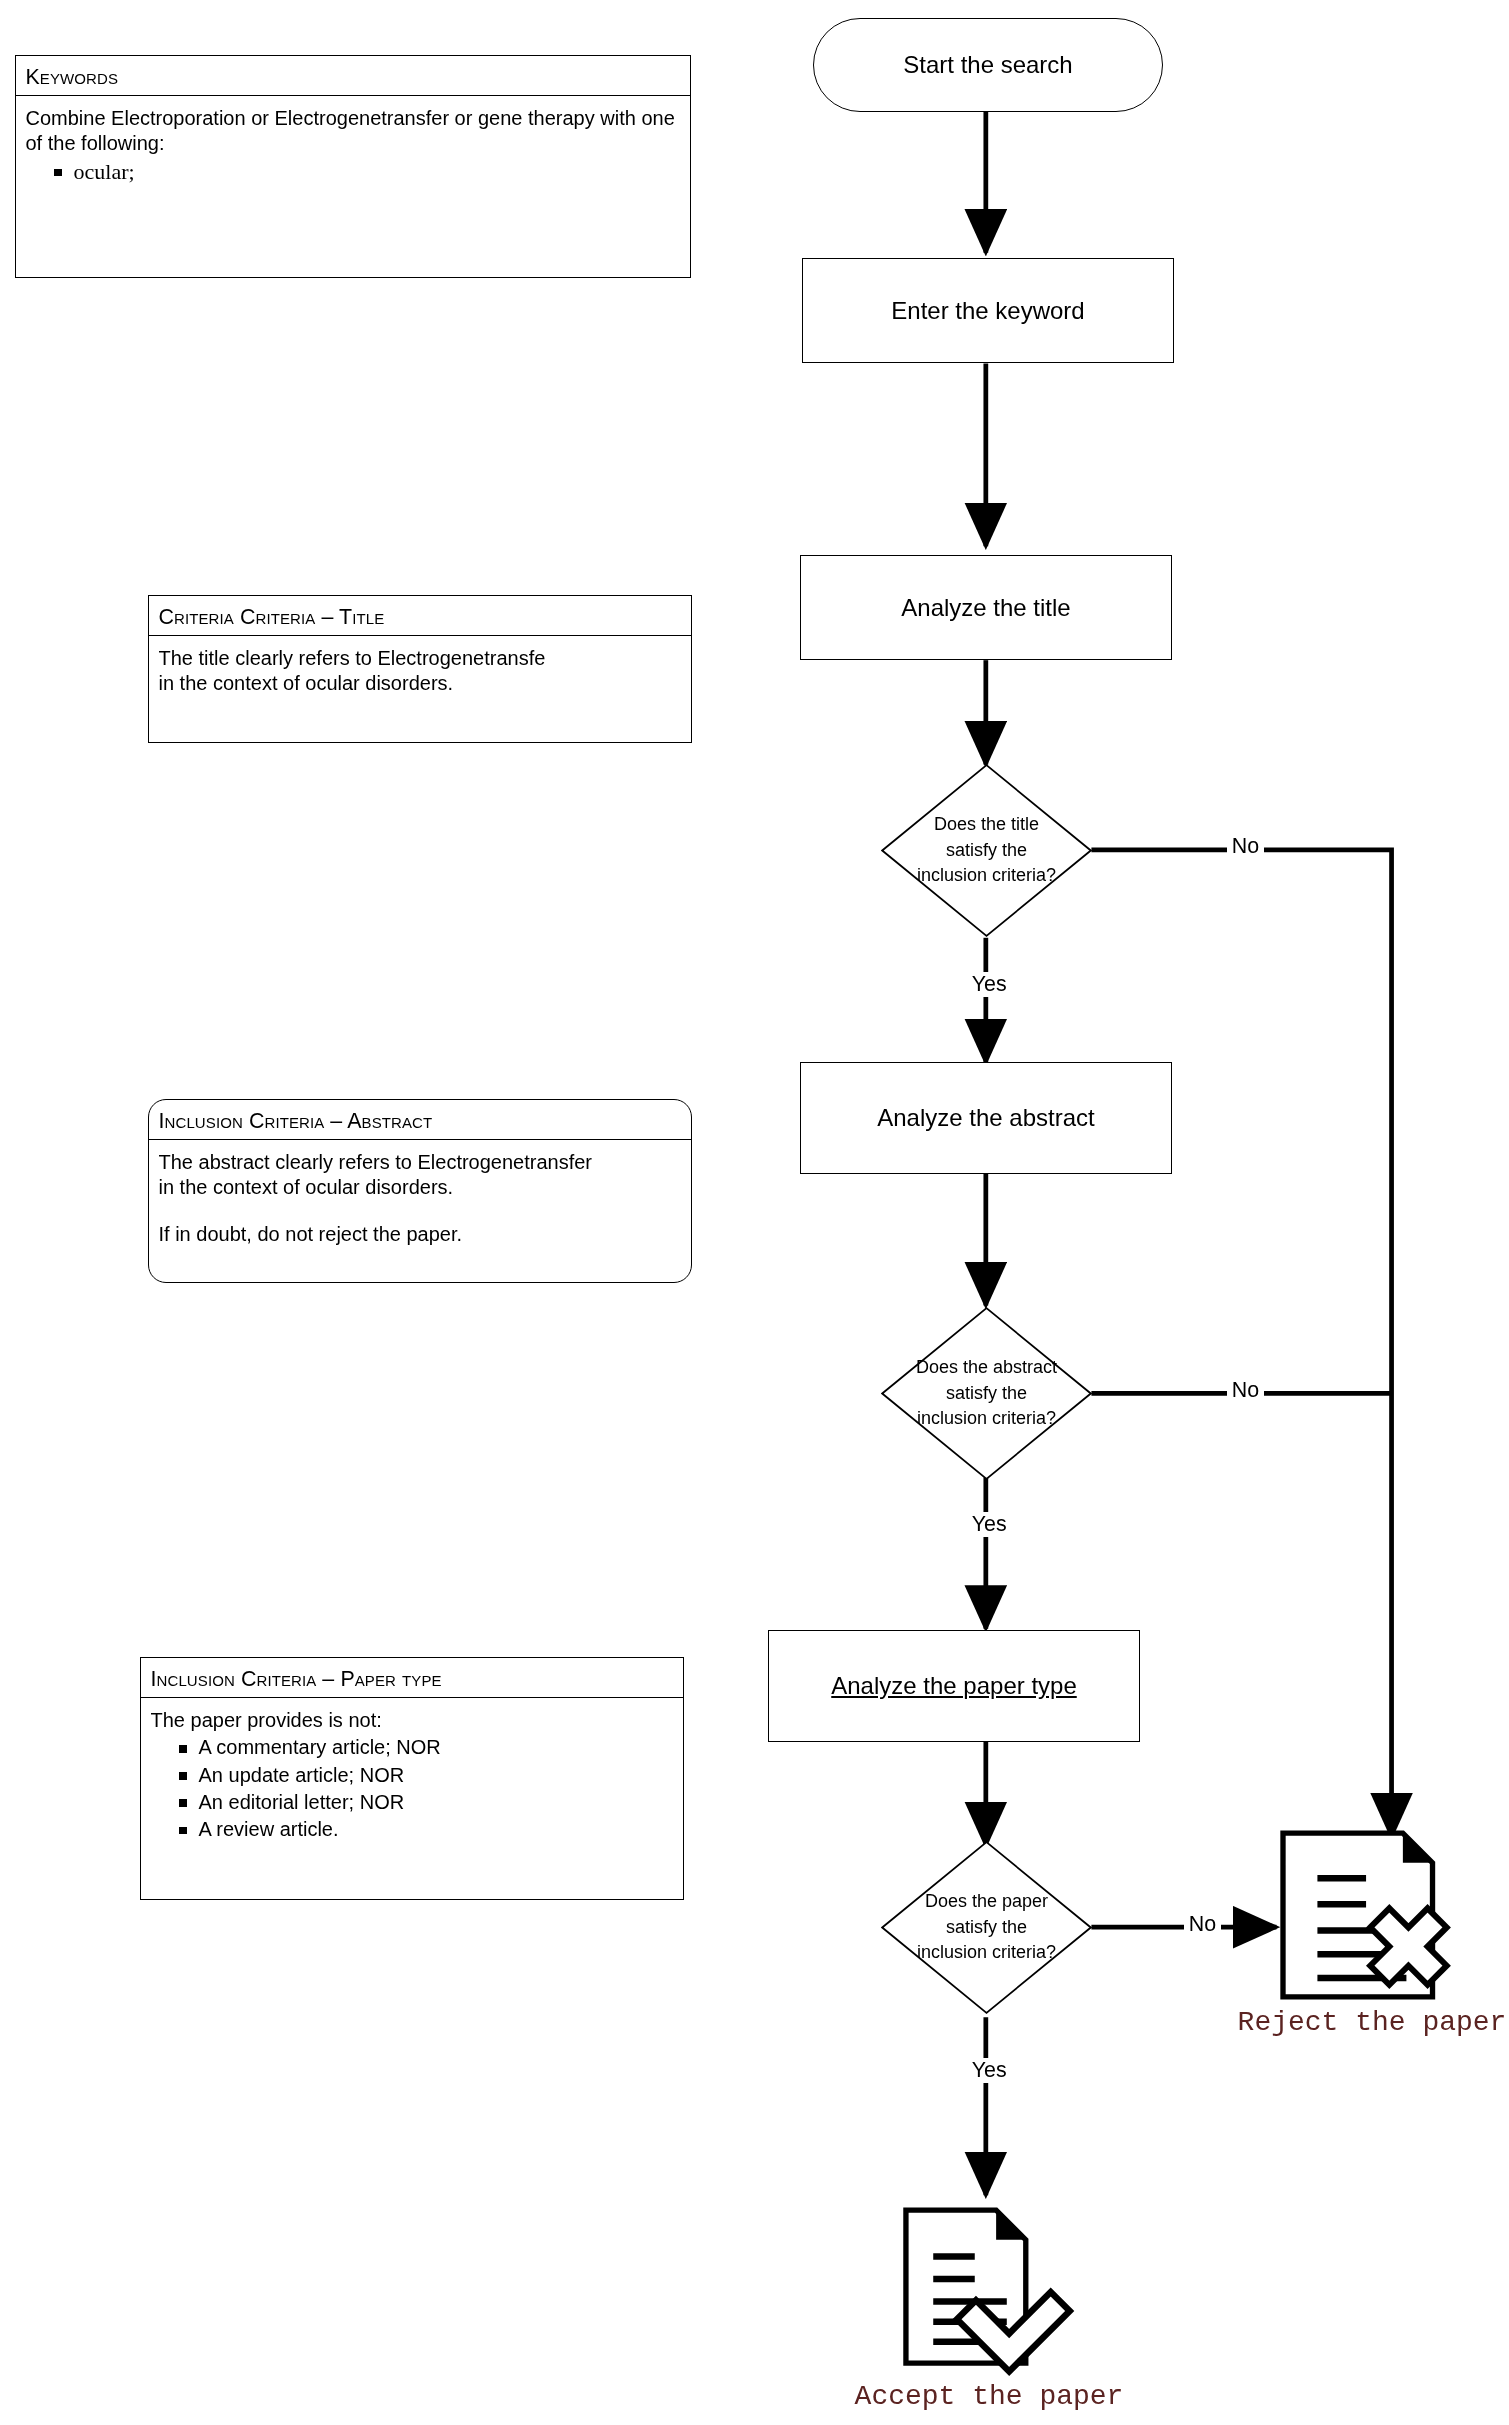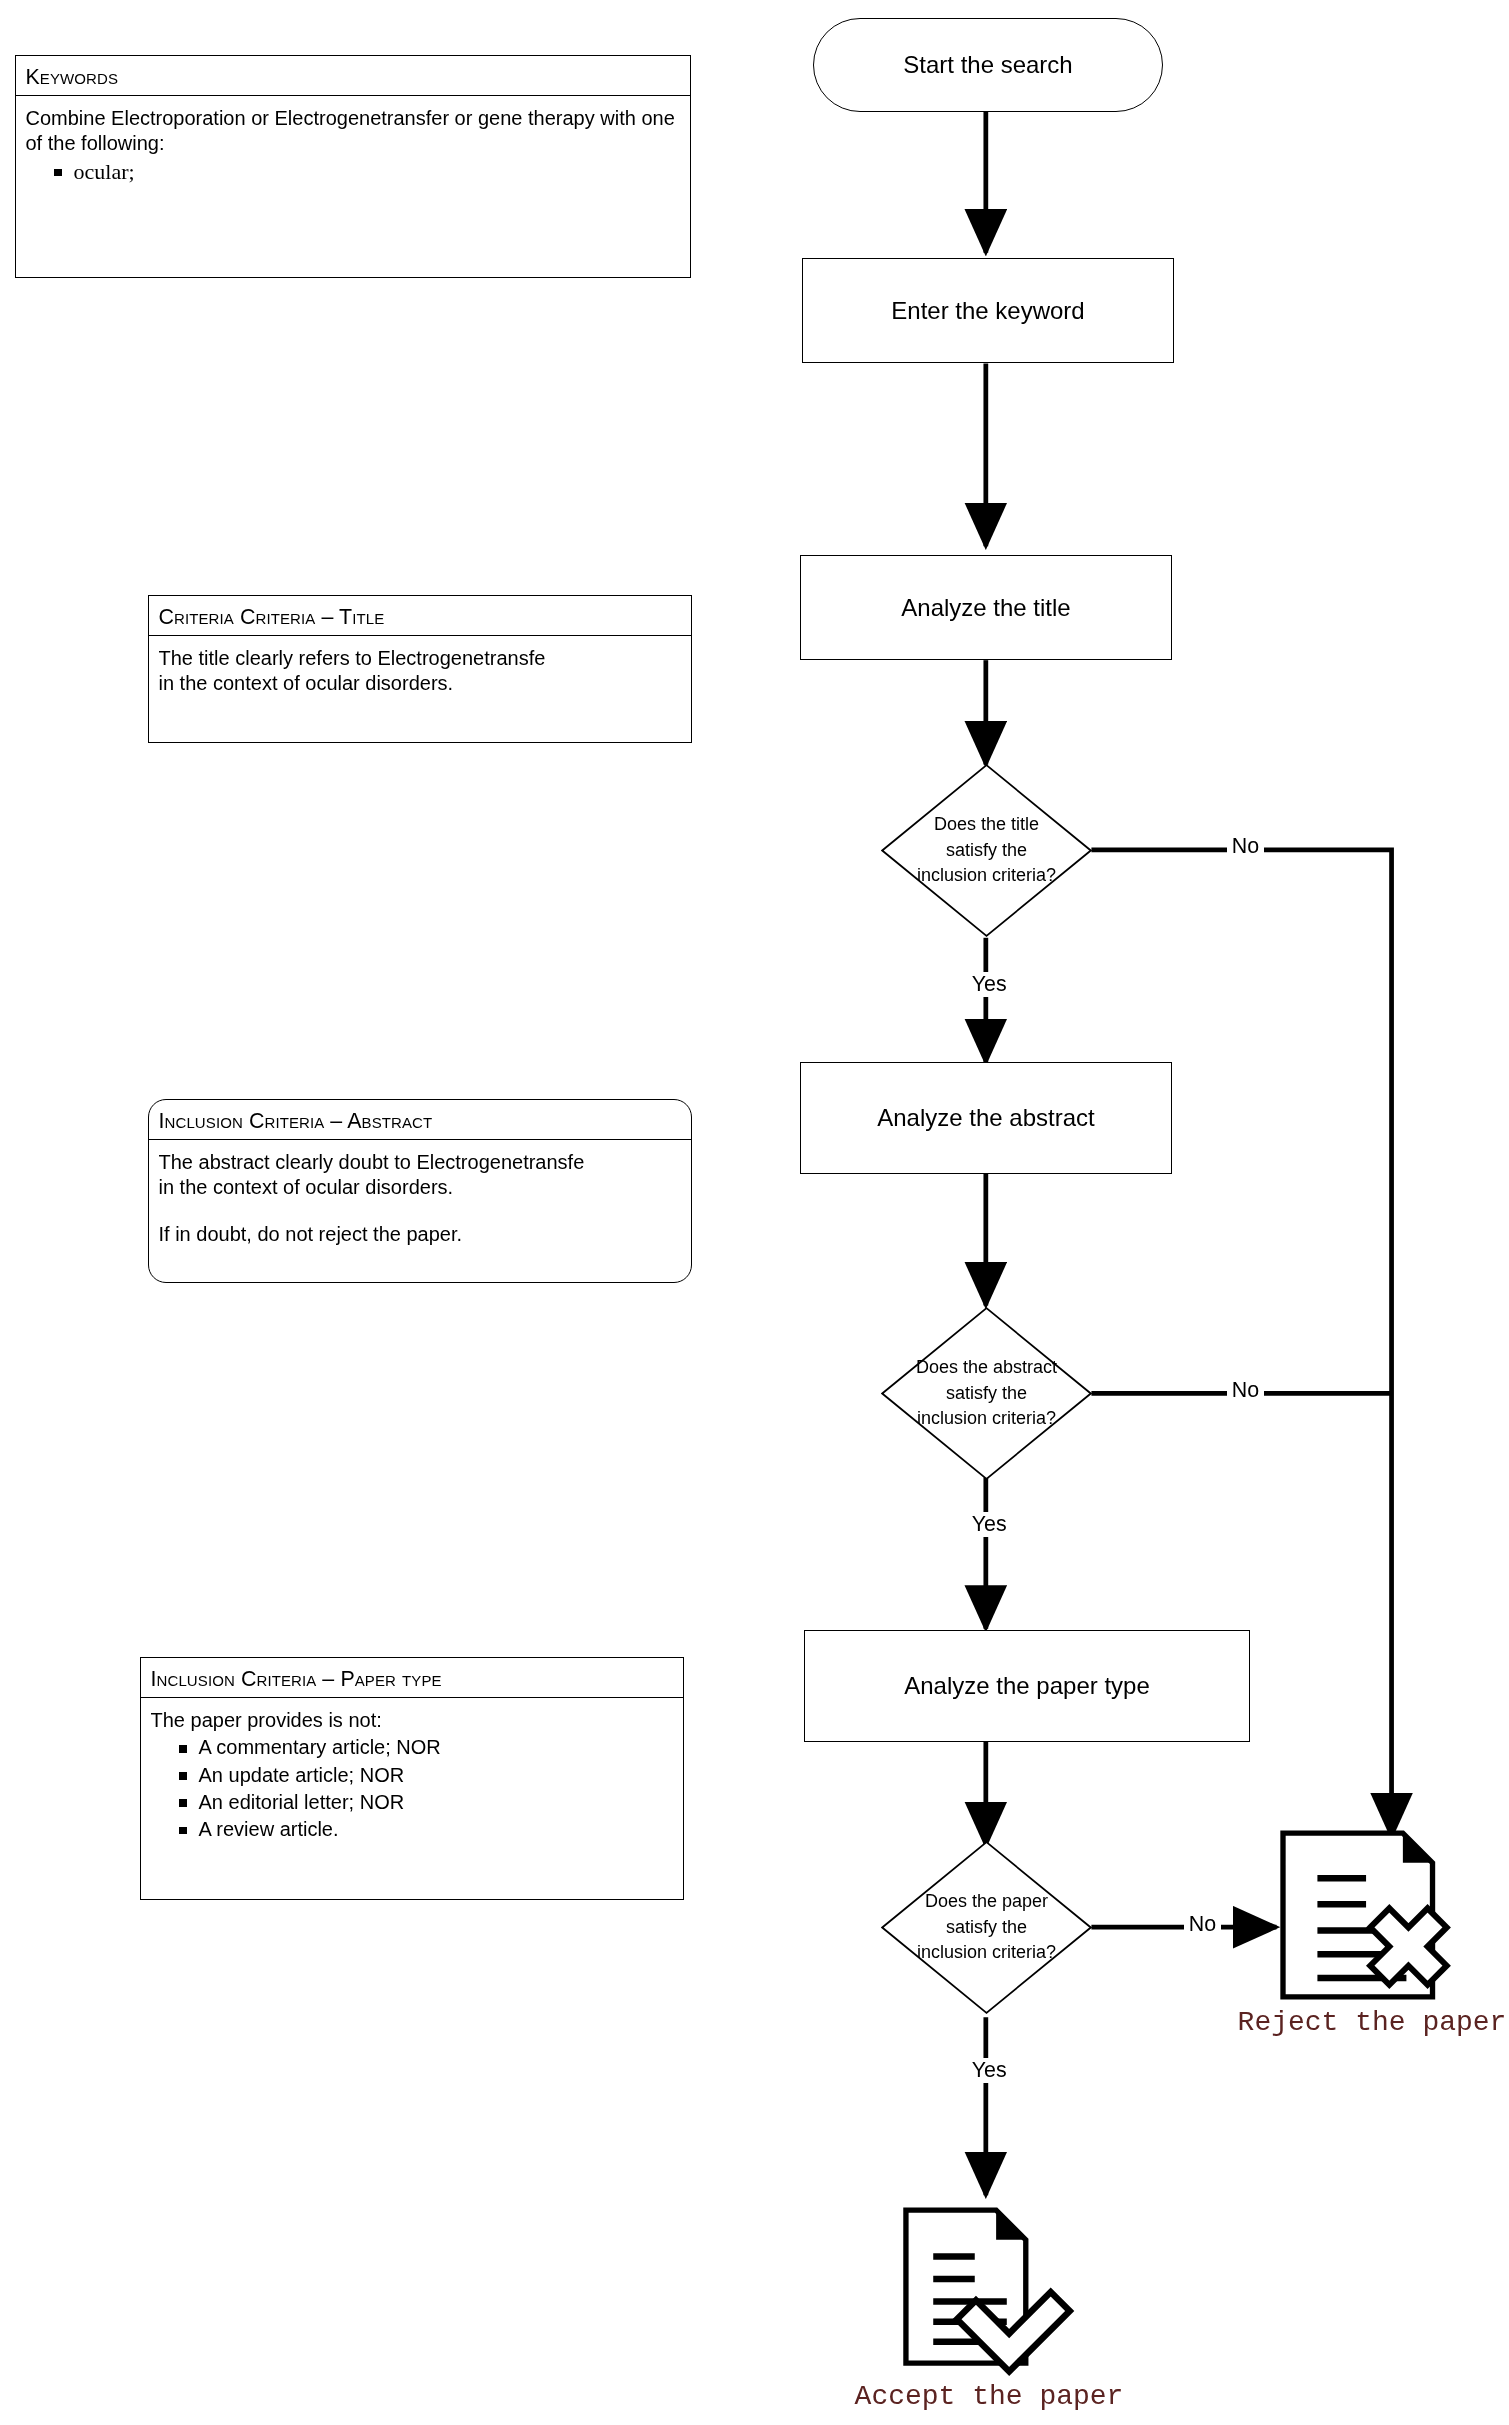--- a/index.html
+++ b/index.html
@@ -209,21 +209,21 @@
     <div class="criteria-head">Criteria Criteria – Title</div>
     <div class="criteria-body">
       <p>The title clearly refers to Electrogenetransfe</p>
       <p>in the context of ocular disorders.</p>
     </div>
   </div>
 
   <div class="criteria-box" style="left:148px; top:1059px; width:544px; height:184px;border-radius:18px;">
     <div class="criteria-head">Inclusion Criteria – Abstract</div>
     <div class="criteria-body">
-      <p>The abstract clearly doubt to Electrogenetransfe</p>
+      <p>The abstract clearly refers to Electrogenetransfer</p>
       <p>in the context of ocular disorders.</p>
       <p class="gap">If in doubt, do not reject the paper.</p>
     </div>
   </div>
 
   <div class="criteria-box" style="left:140px; top:1617px; width:544px; height:243px;">
     <div class="criteria-head">Inclusion Criteria – Paper type</div>
     <div class="criteria-body">
       <p>The paper provides is not:</p>
       <ul class="bullets">
@@ -244,21 +244,21 @@
   </div>
 
   <div class="node" style="left:800px; top:555px; width:372px; height:105px;">
     <span>Analyze the title</span>
   </div>
 
   <div class="node" style="left:800px; top:1062px; width:372px; height:112px;">
     <span>Analyze the abstract</span>
   </div>
 
-  <div class="node" style="left:804px; top:1630px; width:446px; height:112px;">
+  <div class="node" style="left:768px; top:1630px; width:372px; height:112px;text-decoration:underline;">
     <span>Analyze the paper type</span>
   </div>
 
   <div class="diamond-wrap" style="left:881px; top:764px; width:211px; height:173px;">
     <svg width="211" height="173" viewBox="0 0 356 292" xmlns="http://www.w3.org/2000/svg">
       <polygon points="178,2 354,146 178,290 2,146" fill="#ffffff" stroke="#000000" stroke-width="3"></polygon>
     </svg>
     <div class="diamond-label">
       <span>Does the title</span>
       <span>satisfy the</span>

